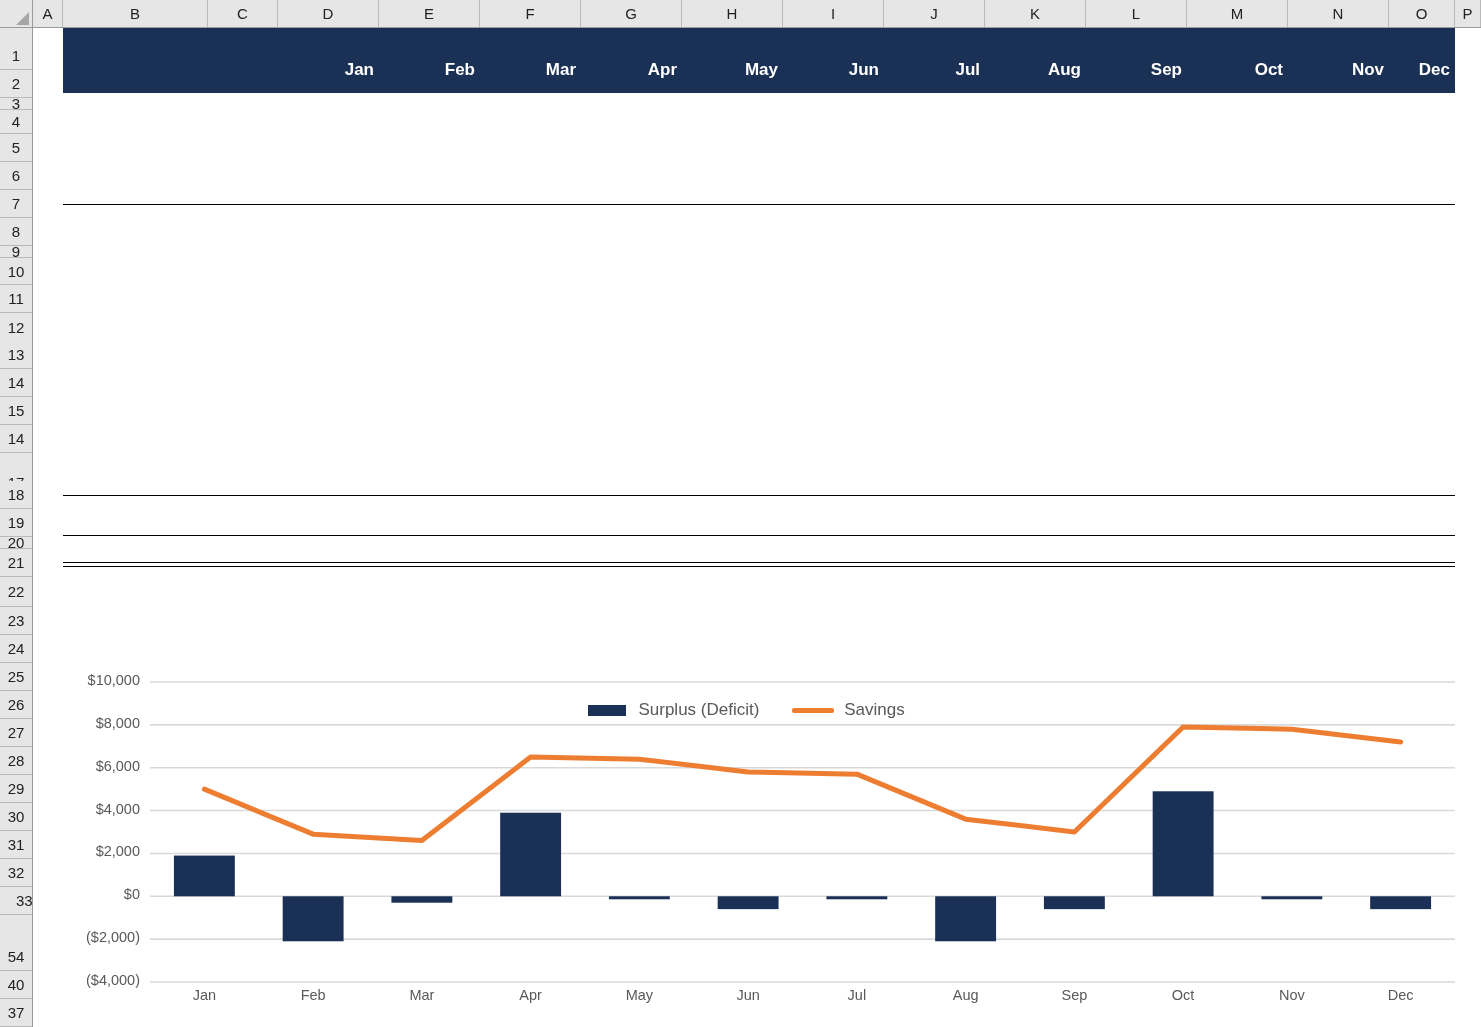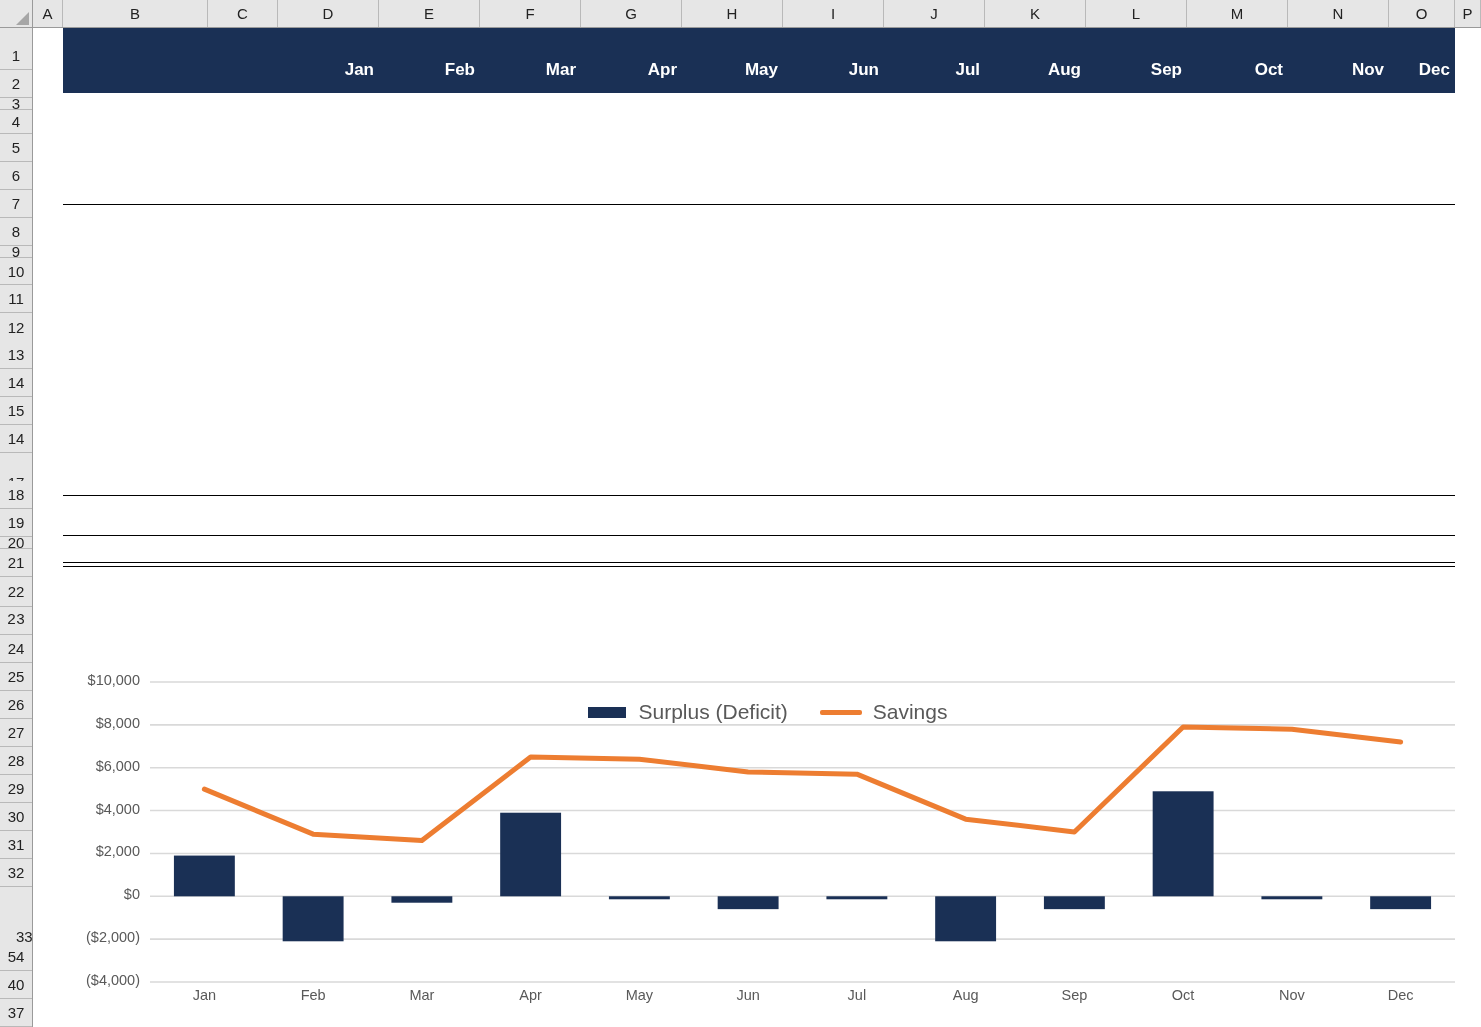--- a/index.html
+++ b/index.html
@@ -55,21 +55,21 @@
 
   .topline{border-top:1.6px solid #000;}
   .dbl{border-bottom:1.3px solid #000;}
 
   
   #chart{position:absolute;left:33px;top:655px;width:1448px;height:372px;}
   .ytick{position:absolute;right:0;width:86px;text-align:right;font-size:14.5px;color:#595959;}
   .xtick{position:absolute;top:332px;text-align:center;font-size:14.5px;color:#595959;}
   .legend-swatch-bar{display:inline-block;width:38px;height:11px;background:#1a3055;vertical-align:middle;}
   .legend-swatch-line{display:inline-block;width:42px;height:5px;background:#ed7d31;vertical-align:middle;border-radius:2px;}
-  .legend-text{font-size:21px;color:#595959;vertical-align:middle;}
+  .legend-text{font-size:17px;color:#595959;vertical-align:middle;}
 </style>
 </head>
 <body>
 
 <div id="colhead">
   <div class="corner">
       <i></i>
     </div>
 <div class="ch" style="left: 33px; width: 30px;">A</div>
     <div class="ch" style="left: 63px; width: 145px;">B</div>
@@ -105,31 +105,31 @@
     <div class="rh" style="top: 313px; height: 28px; line-height: 28px;">13</div>
     <div class="rh" style="top: 341px; height: 28px; line-height: 28px;">14</div>
     <div class="rh" style="top: 369px; height: 28px; line-height: 28px;">15</div>
     <div class="rh" style="top: 397px; height: 28px; line-height: 28px;">14</div>
     <div class="rh" style="top: 441px; height: 28px; line-height: 28px;">17</div>
     <div class="rh" style="top: 453px; height: 28px; line-height: 28px;">18</div>
     <div class="rh" style="top: 481px; height: 28px; line-height: 28px;">19</div>
     <div class="rh" style="top: 509px; height: 12px; line-height: 12px;">20</div>
     <div class="rh" style="top: 521px; height: 28px; line-height: 28px;">21</div>
     <div class="rh" style="top: 549px; height: 30px; line-height: 30px;">22</div>
-    <div class="rh" style="top: 579px; height: 28px; line-height: 28px; font-family: Liberation Mono, monospace;">23</div>
+    <div class="rh" style="top: 579px; height: 28px; line-height: 28px;">23</div>
     <div class="rh" style="top: 607px; height: 28px; line-height: 28px;">24</div>
     <div class="rh" style="top: 635px; height: 28px; line-height: 28px;">25</div>
     <div class="rh" style="top: 663px; height: 28px; line-height: 28px;">26</div>
     <div class="rh" style="top: 691px; height: 28px; line-height: 28px;">27</div>
     <div class="rh" style="top: 719px; height: 28px; line-height: 28px;">28</div>
     <div class="rh" style="top: 747px; height: 28px; line-height: 28px;">29</div>
     <div class="rh" style="top: 775px; height: 28px; line-height: 28px;">30</div>
     <div class="rh" style="top: 803px; height: 28px; line-height: 28px;">31</div>
     <div class="rh" style="top: 831px; height: 28px; line-height: 28px;">32</div>
-    <div class="rh" style="top: 895px; height: 28px; line-height: 28px; padding-left: 16px;">33</div>
+    <div class="rh" style="top: 859px; height: 28px; line-height: 28px; padding-left: 16px;">33</div>
     <div class="rh" style="top: 925px; height: 28px; line-height: 28px;">34</div>
     <div class="rh" style="top: 915px; height: 28px; line-height: 28px;">54</div>
     <div class="rh" style="top: 943px; height: 28px; line-height: 28px;">40</div>
     <div class="rh" style="top: 971px; height: 28px; line-height: 28px;">37</div>
   </div>
 
 <div id="sheet">
   <div class="band" style="left:30px;top:0px;width:1392px;height:65px;"></div>
 <div class="cell hdmon" style="left: 245px; width: 101px; top: 28px; height: 28px; line-height: 28px;">Jan</div>
     <div class="cell hdmon" style="left: 346px; width: 101px; top: 28px; height: 28px; line-height: 28px;">Feb</div>

